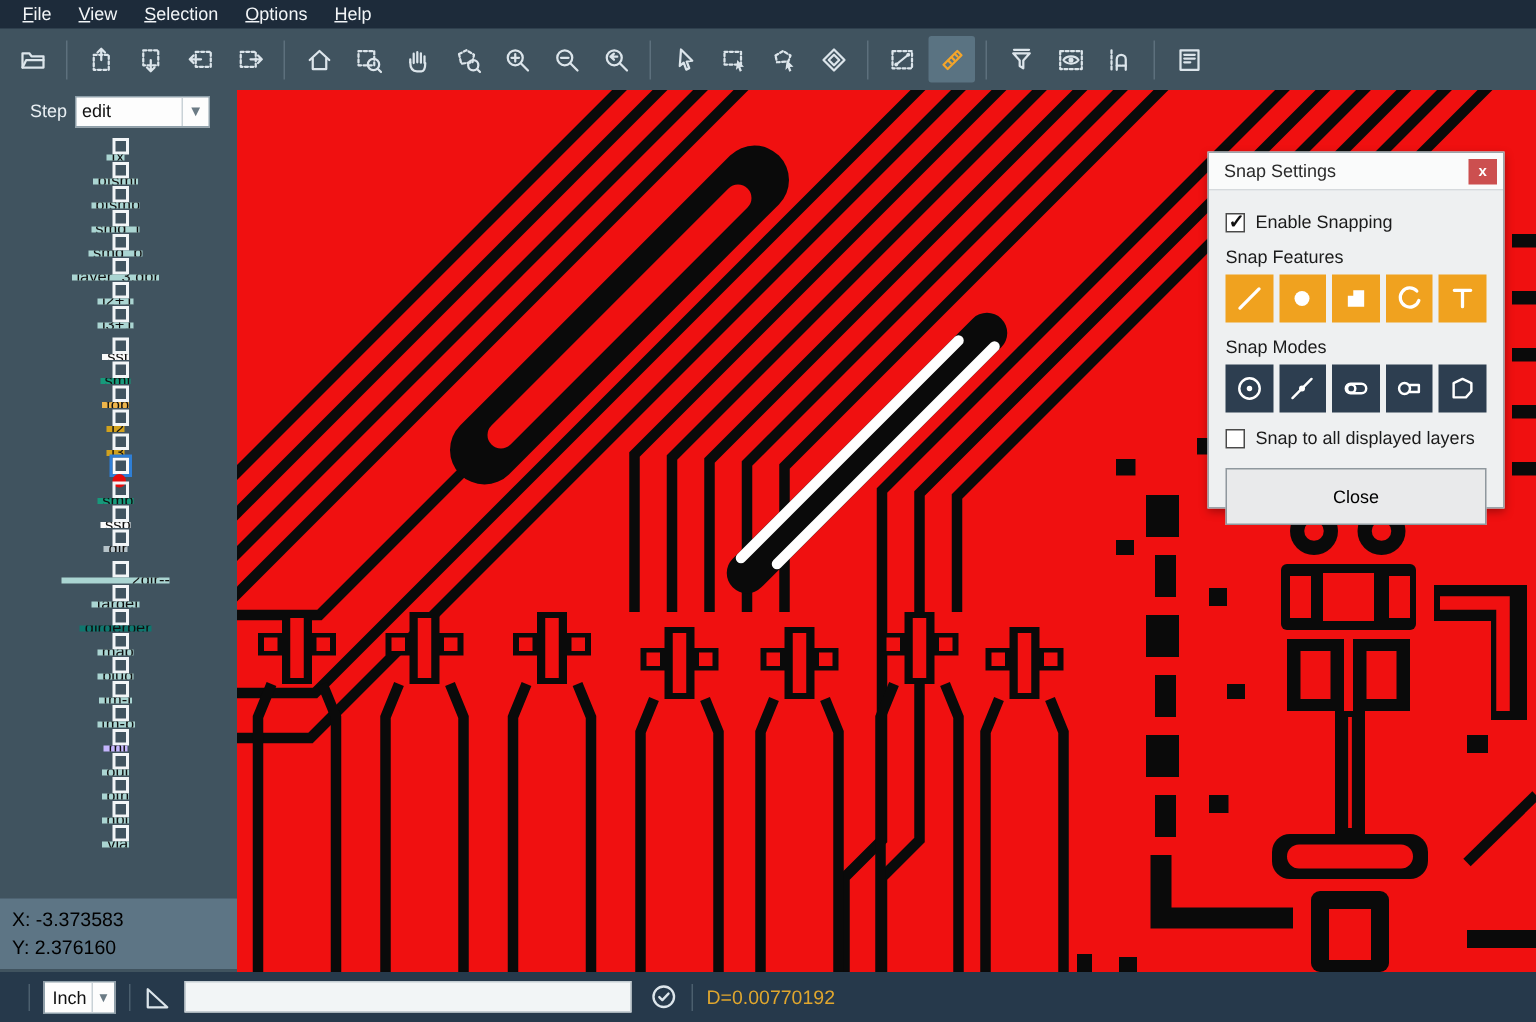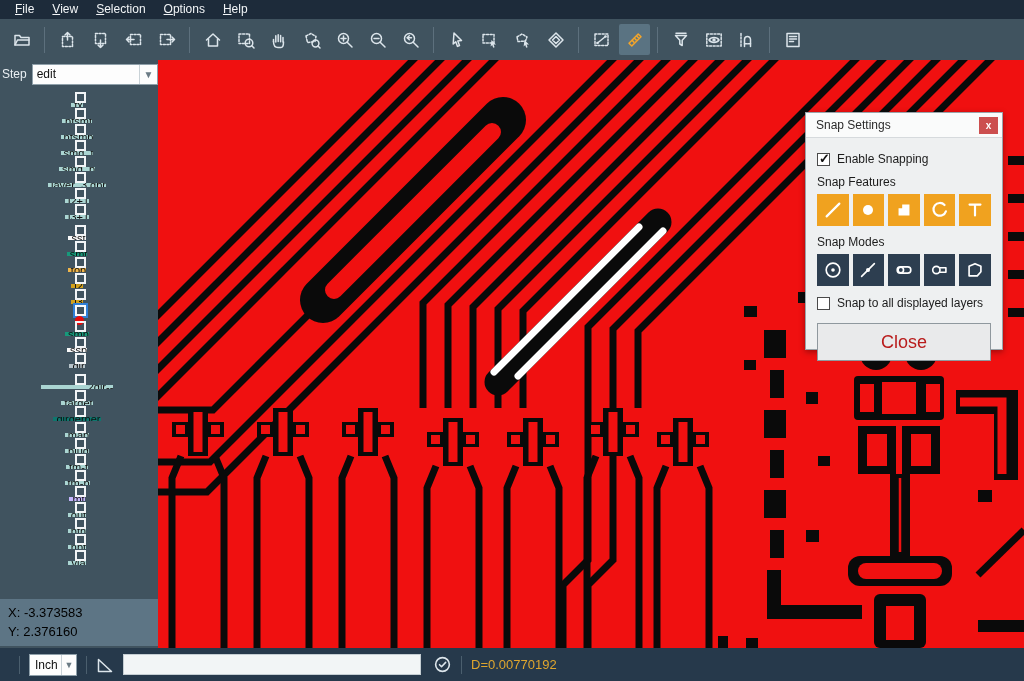--- a/index.html
+++ b/index.html
@@ -15,57 +15,57 @@
   .tbtn { width:31px; height:31px; background:transparent; border:none; display:flex; align-items:center; justify-content:center; margin:0 1px; }
   .tbtn.active { background:#5a7382; border-radius:2px; }
   .tsep { width:1px; height:26px; background:#5d707d; margin:0 6px; }
   .ti { stroke:#dce5eb; fill:none; stroke-width:1.5; stroke-linecap:round; stroke-linejoin:round; }
   .ti .dash { stroke-dasharray:2 1.6; }
   .ti .fillw { fill:#dce5eb; stroke:none; }
   .ti.orange { stroke:#f3a52b; }
 
   
   #sidebar { position:absolute; left:0; top:60px; width:158px; bottom:33px; background:#40535f; z-index:4; }
-  #steprow { height:28px; display:flex; align-items:center; padding:0 0; }
+  #steprow { height:28px; display:flex; align-items:center; padding:0 18px; }
   #steplabel { color:#e9eff3; font-size:12px; margin:0 5px 0 2px; }
   #stepselect { flex:1; height:21px; background:#fdfdfd; border:1px solid #8fa0aa; display:flex; align-items:center; font-size:12px; color:#111; padding-left:4px; }
   #stepselect .chev { margin-left:auto; border-left:1px solid #c9d2d7; height:100%; width:18px; display:flex; align-items:center; justify-content:center; color:#6b7b85; font-size:10px; }
   #layerlist { margin-top:4px; }
   .lrow { height:15px; display:flex; align-items:center; margin-bottom:1px;flex-direction:column; }
   .lcb { width:11px; height:11px; border:2px solid #f2f5f7; margin-left:3px; flex:0 0 auto; }
   .lcb.sel { border-color:#fafafa; outline:2px solid #2f7fd6; }
   .lgut { width:16px; flex:0 0 auto; display:flex; align-items:center; justify-content:center; }
   .ldot { width:9px; height:9px; border-radius:50%; background:#e60b0b; }
   .lcell { flex:1; height:15px; margin-right:4px; font-size:11px; color:#101010; display:flex; align-items:center; padding-left:3px; overflow:hidden; white-space:nowrap; }
   .lgrid { margin-left:auto; padding-right:3px; font-size:10px; color:#111; }
   .lgap { height:5px; }
   #coords { position:absolute; left:0; right:0; bottom:2px; height:47px; background:#5d7585; color:#000000; font-size:13px; padding:5px 8px; line-height:1.45; }
 
   
   #canvas { position:absolute; left:158px; top:60px; right:0; bottom:33px; background:#f01010; z-index:1; }
   #canvas svg { display:block; width:100%; height:100%; }
 
   
-  #snapdlg { position:absolute; left:805px; top:112px; width:198px; height:238px; background:#eef0f1; border:1px solid #9aa4aa; box-shadow:0 2px 6px rgba(0,0,0,.35); z-index:10; }
+  #snapdlg { position:absolute; left:805px; top:101px; width:198px; height:238px; background:#eef0f1; border:1px solid #9aa4aa; box-shadow:0 2px 6px rgba(0,0,0,.35); z-index:10; }
   #snaptitle { height:25px; background:#fafbfb; border-bottom:1px solid #d6dadd; display:flex; align-items:center; padding:0 4px 0 10px; }
   #snaptitle .t { font-size:12px; color:#2b2b2b; }
   #snapclose { margin-left:auto; width:19px; height:17px; background:#cc4f4f; color:#fff; font-size:10px; font-weight:bold; display:flex; align-items:center; justify-content:center; border:none; }
   #snapbody { padding:8px 11px 0 11px; }
   .cbrow { display:flex; align-items:center; margin:6px 0 4px 0; }
   .dcb { width:13px; height:13px; background:#fff; border:1px solid #4a4a4a; margin-right:7px; position:relative; flex:0 0 auto; }
   .dcb.checked::after { content:"\2713"; position:absolute; top:-3px; left:1px; font-size:13px; font-weight:bold; color:#111; }
   .cbrow label { font-size:12px; color:#1b1b1b; }
   .seclabel { font-size:12px; color:#1b1b1b; margin:9px 0 5px 0; }
   .brow { display:flex; gap:4px; }
   .sbtn { width:32px; height:32px; border:none; display:flex; align-items:center; justify-content:center; }
   .sbtn.feat { background:#f0a21f; }
   .sbtn.mode { background:#2d3e50; }
   .si { stroke:#fff; fill:none; stroke-width:1.8; stroke-linecap:round; stroke-linejoin:round; }
   .si .fillw { fill:#fff; stroke:none; }
-  #snapclosebtn { width:100%; height:38px; margin-top:9px; background:#e9eaeb; border:1px solid #8f989e; font-size:18px; color:#b91c1c; font-family:"Liberation Sans",sans-serif; }
+  #snapclosebtn { width:100%; height:38px; margin-top:9px; background:#e9eaeb; border:1px solid #8f989e; font-size:12px; color:#000000; font-family:"Liberation Sans",sans-serif; }
 
   
   #bottombar { position:absolute; left:0; bottom:0; width:1024px; height:33px; background:#26394b; display:flex; align-items:center; padding:0 10px; z-index:6; }
   .bsep { width:1px; height:18px; background:#4b5f6e; margin:0 9px; }
   #unitsel { width:48px; height:22px; background:#fdfdfd; border:1px solid #8fa0aa; display:flex; align-items:center; font-size:12px; color:#111; padding-left:5px; }
   #unitsel .chev { margin-left:auto; border-left:1px solid #c9d2d7; height:100%; width:15px; display:flex; align-items:center; justify-content:center; color:#6b7b85; font-size:9px; }
   #cmdinput { width:298px; height:21px; background:#f2f5f6; border:1px solid #c4cdd2; margin-left:9px; font-size:12px; padding:0 4px; }
   #distlabel { color:#dfa62e; font-size:13px; }
   .bicon { margin-left:12px; display:flex; align-items:center; }
 </style>

